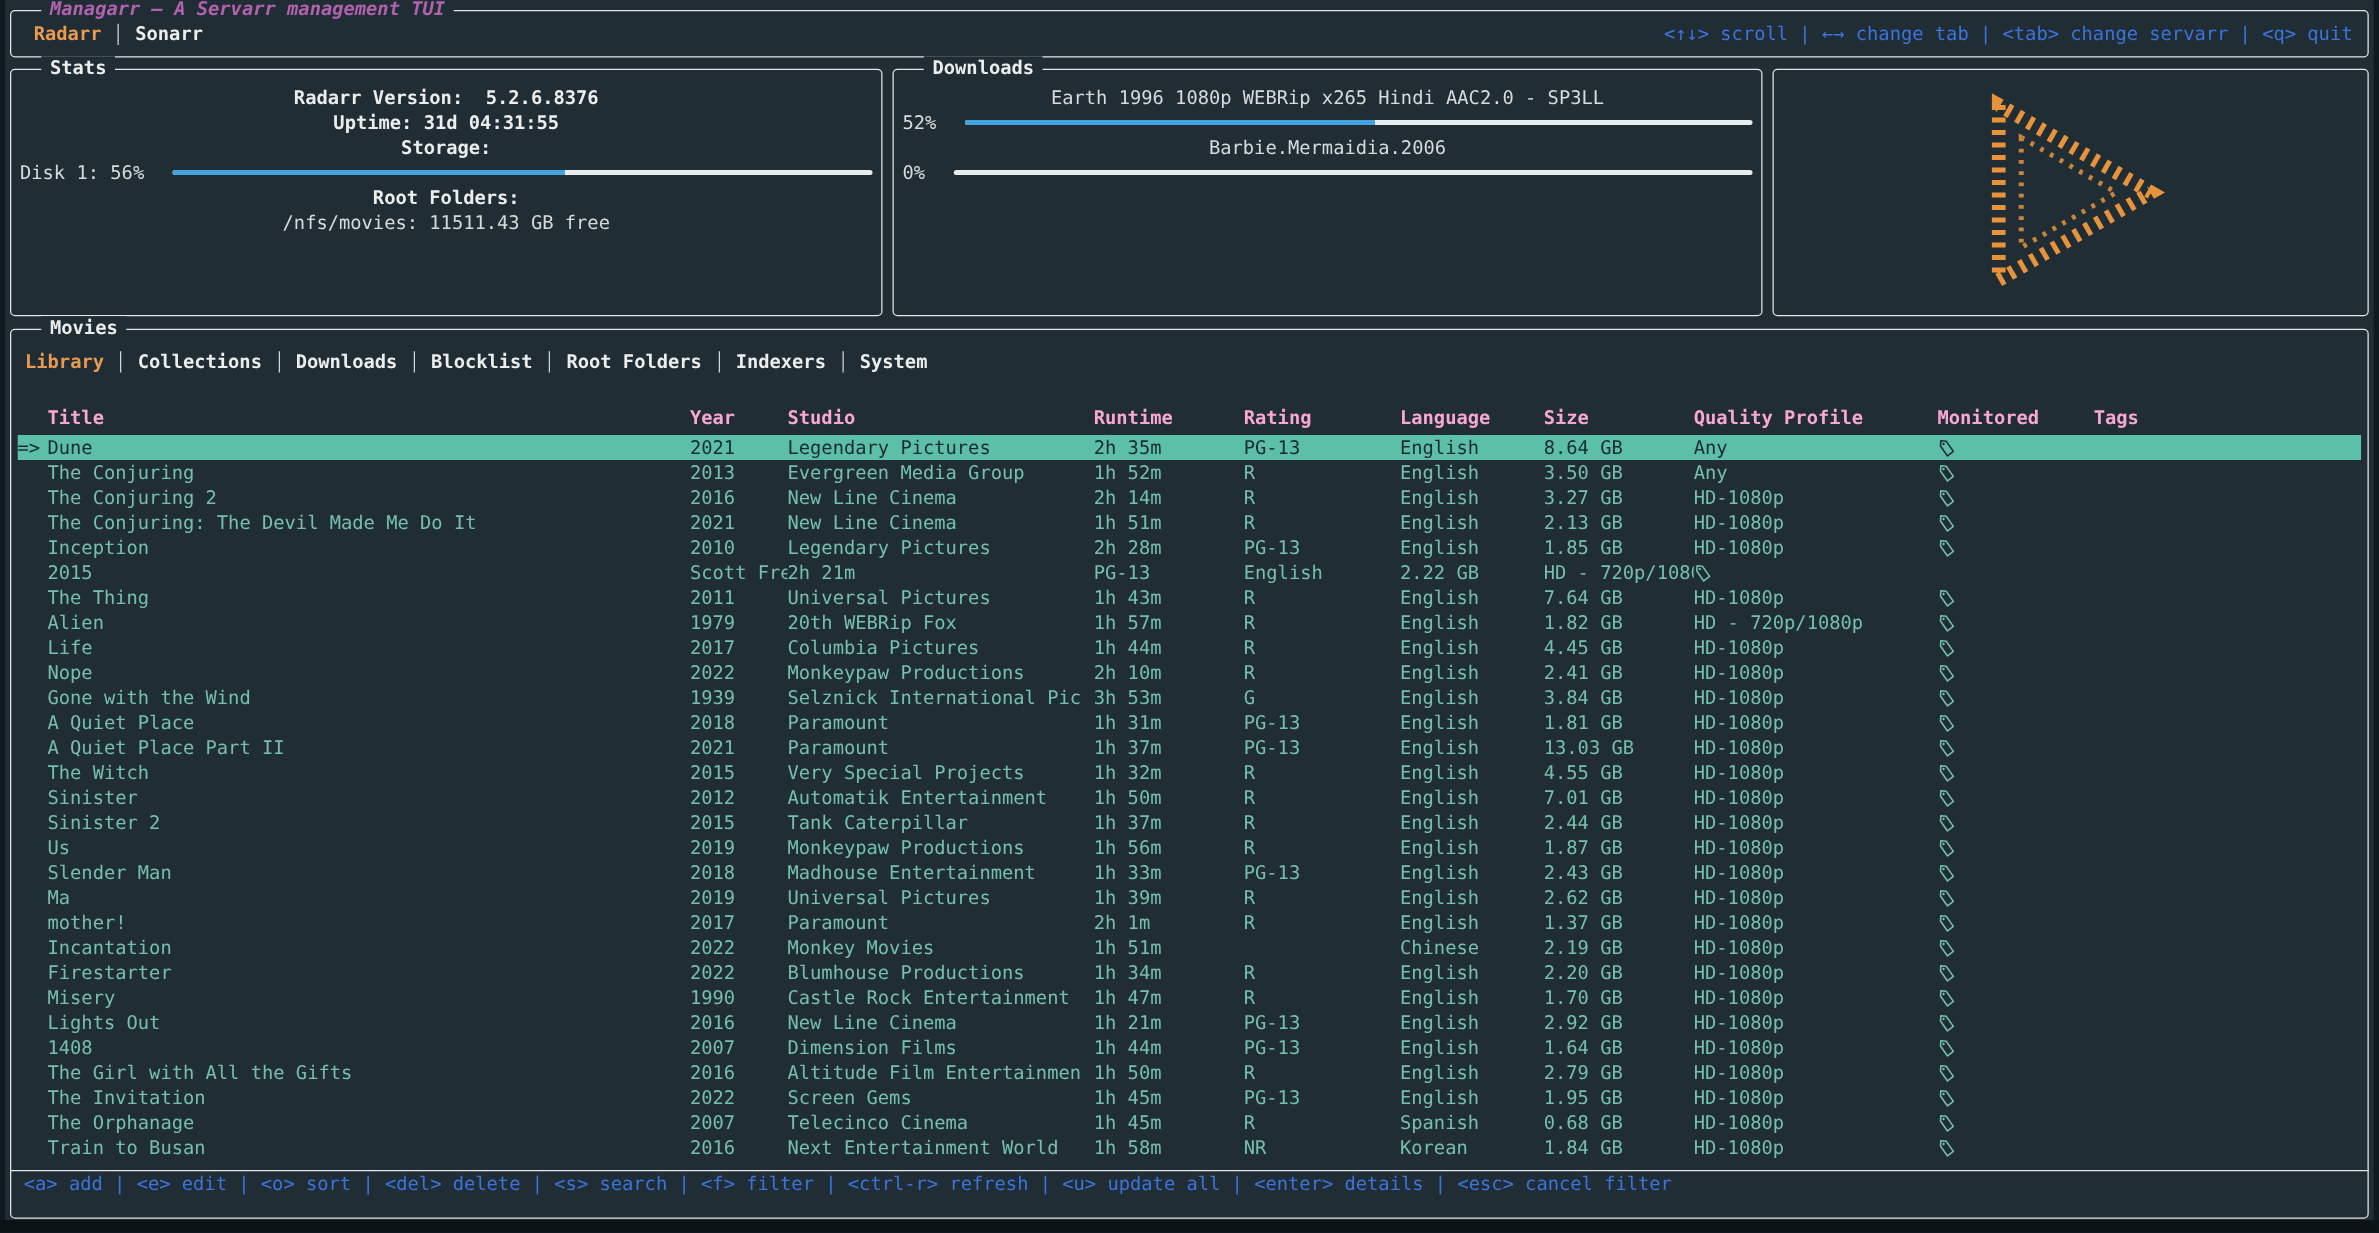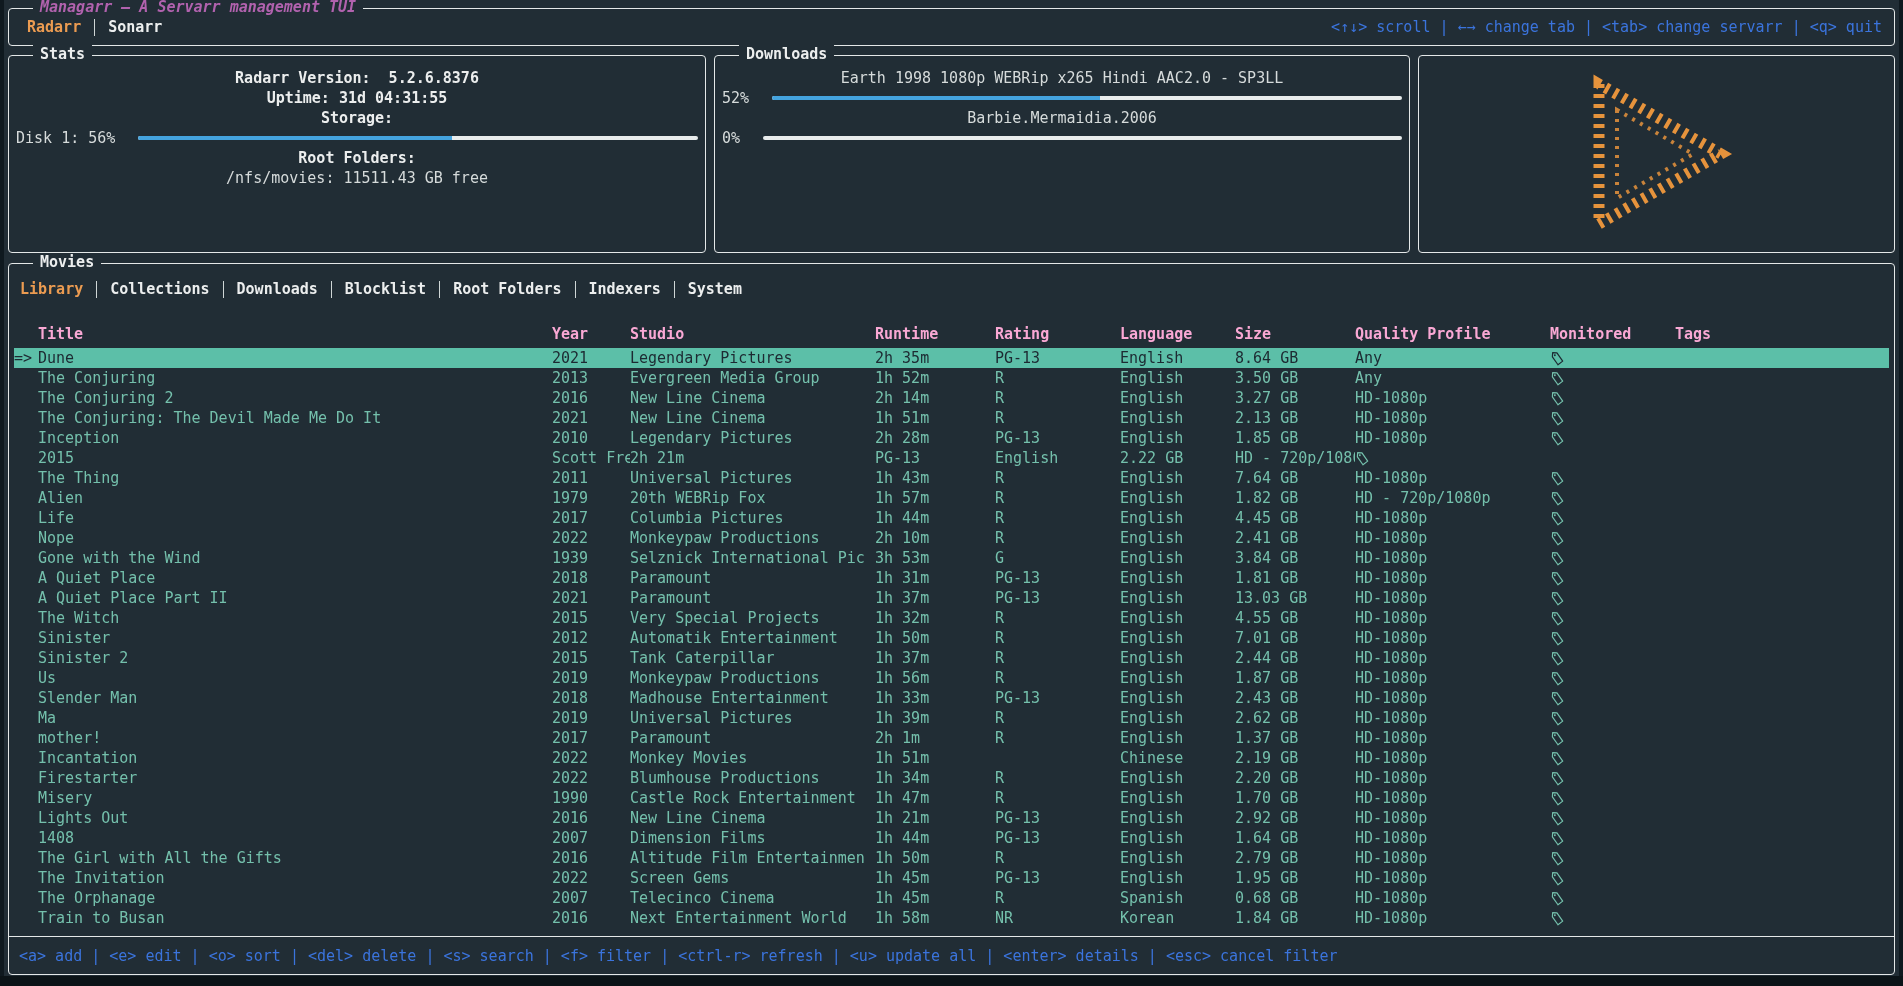--- a/index.html
+++ b/index.html
@@ -36,21 +36,21 @@
   .movie-tabs{display:flex;align-items:center;height:26px;}
   .thead,.trow{display:grid;grid-template-columns:24px 514px 78px 245px 120px 125px 115px 120px 195px 125px 1fr;
     align-items:center;height:20px;}
   .thead{font-weight:bold;color:#f9a8d4;margin-top:22px;}
   .rows{margin-top:4px;height:580px;overflow:hidden;}
   .trow{color:#74c0ac;cursor:pointer;}
   .trow.selected{background:#5cbfa8;color:#1d2a32;}
   .c{overflow:hidden;white-space:pre;}
   .tag-icon{display:inline-block;vertical-align:middle;transform:rotate(6deg);}
   .movies-divider{position:absolute;left:-1px;right:-1px;bottom:37px;border-top:1px solid #e4e8e8;}
-  .movies-keys{position:absolute;left:0;right:1px;bottom:0;height:36px;display:flex;align-items:center;padding-left:10px;}
+  .movies-keys{position:absolute;left:0;right:1px;bottom:0;height:36px;display:flex;align-items:flex-start;padding-left:10px;}
   .bottom-strip{position:absolute;left:0;right:0;bottom:0;height:10px;background:#0b1317;}
 </style>
 </head>
 <body>
 
 <div class="screen"></div>
 
 <div class="panel" id="header-panel">
   <span class="panel-title purple">Managarr – A Servarr management TUI</span>
   <div class="header-row">
@@ -76,21 +76,21 @@
       </div>
     </div>
     <div class="stat-line white-b">Root Folders:</div>
     <div class="stat-line white-n">/nfs/movies: 11511.43 GB free</div>
   </div>
 </div>
 
 <div class="panel" id="downloads-panel">
   <span class="panel-title">Downloads</span>
   <div class="panel-body">
-    <div class="stat-line white-n">Earth 1998 1080p WEBRip x265 Hindi AAC2.0 - SP3LL</div>
+    <div class="stat-line white-n">Earth 1996 1080p WEBRip x265 Hindi AAC2.0 - SP3LL</div>
     <div class="bar-row">
       <span class="lbl white-n">52%</span>
       <div class="bar">
         <div class="bar-fill" style="width: 52%;"></div>
       </div>
     </div>
     <div class="stat-line white-n">Barbie.Mermaidia.2006</div>
     <div class="bar-row">
       <span class="lbl white-n">0%</span>
       <div class="bar">

